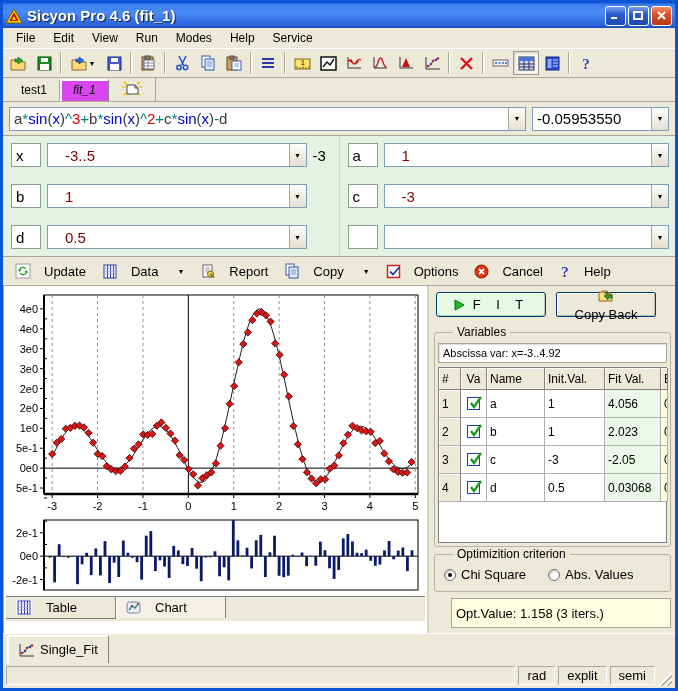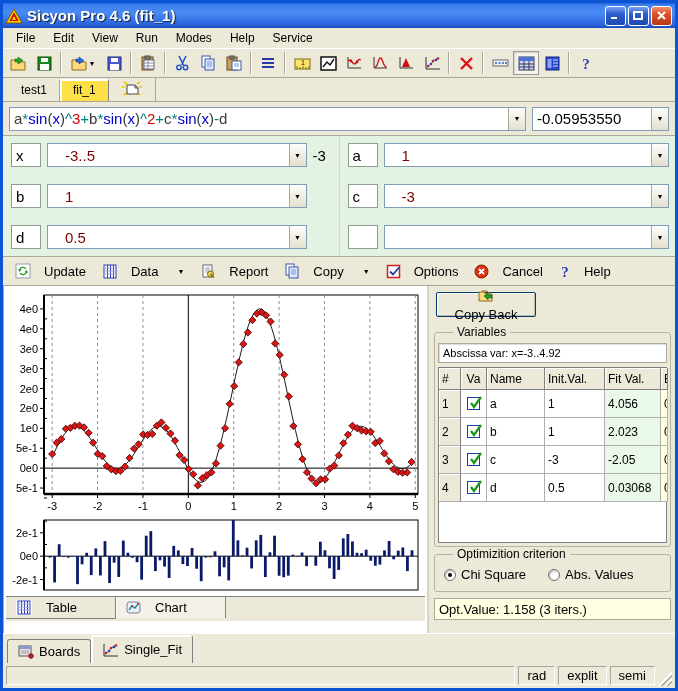--- a/index.html
+++ b/index.html
@@ -37,21 +37,21 @@
   .toolbar2 { height:29px; flex:0 0 29px; display:flex; align-items:center; background:#ece9d8;
     border-bottom:1px solid #aca899; padding:0 6px; gap:2px; }
   .fbtn { display:flex; align-items:center; gap:13px; padding:2px 8px 2px 6px; font-size:13px; }
   .fbtn .dd { margin-left:6px; }
 
   
   .tabrow { height:24px; flex:0 0 24px; display:flex; align-items:flex-end; background:#ece9d8; padding-left:6px;
     border-bottom:1px solid #aca899; }
   .ptab { padding:3px 12px 4px 12px; font-size:12px; border-right:1px solid #aca899; display:flex; align-items:center; gap:4px; }
   .ptab.active { border:1px solid #808080; border-bottom:none; border-top-color:#fff; border-left-color:#fff;
-    background:#fde047; box-shadow:inset 1px 1px 0 #fff; }
+    background:#d946ef; box-shadow:inset 1px 1px 0 #fff;font-style:italic; }
 
   
   .formula-row { height:34px; flex:0 0 34px; display:flex; align-items:center; gap:6px; padding:0 6px;
     background:#ece9d8; border-bottom:1px solid #aca899; }
   .combo { display:flex; align-items:stretch; border:1px solid #7f9db9; background:#fff; height:24px; }
   .combo .val { flex:1; display:flex; align-items:center; padding:0 4px; font-size:15px; overflow:hidden; white-space:nowrap; }
   .combo .arrow { width:17px; background:linear-gradient(180deg,#fdfdfb,#e4e0cf); border-left:1px solid #aca899;
     display:flex; align-items:center; justify-content:center; font-size:7px; }
   .formula-combo { flex:1; }
   .result-combo { width:137px; }
@@ -107,22 +107,22 @@
   .vt-filler { height:40px; background:#fff; }
   .chk { width:13px; height:13px; border:1px solid #1c3ea8; background:#fff; position:relative; }
   .chk svg { position:absolute; left:0px; top:-3px; }
 
   .optgroup .opts { display:flex; align-items:center; gap:22px; padding:2px 4px 6px 6px; font-size:13px; }
   .radio { display:flex; align-items:center; gap:5px; }
   .rdot { width:12px; height:12px; border-radius:50%; border:1px solid #707070; background:#fff; position:relative;
     box-shadow:inset 1px 1px 2px #bbb; }
   .rdot.sel::after { content:""; position:absolute; left:3px; top:3px; width:4px; height:4px; border-radius:50%; background:#000; }
 
-  .optvalue { margin-top:6px; height:22px; border:1px solid #aca899; background:#ffffe1; display:flex;
-    align-items:center; padding-left:4px; font-size:13px; }
+  .optvalue { margin-top:6px; height:30px; border:1px solid #aca899; background:#ffffe1; display:flex;
+    align-items:center; padding-left:4px; font-size:13px;margin-left:17px; }
 
   
   .bottom-tabs { height:30px; flex:0 0 30px; background:#ece9d8; display:flex; align-items:flex-end; padding-left:4px;
     border-top:1px solid #fff; }
   .btab { display:flex; align-items:center; gap:5px; padding:4px 10px; font-size:13px;
     border:1px solid #808080; border-bottom:none; border-radius:3px 3px 0 0; background:#ece9d8; height:24px; }
   .btab.active { height:28px; border-top-color:#fff; border-left-color:#fff; box-shadow:inset 1px 1px 0 #fff; z-index:2; }
 
   .statusbar { height:25px; flex:0 0 25px; background:#ece9d8; display:flex; align-items:center; gap:3px; padding:2px 3px; }
   .spanel { height:19px; border:1px solid; border-color:#aca899 #fff #fff #aca899; display:flex; align-items:center;
@@ -799,20 +799,28 @@
                 <circle cx="12" cy="3" r="1" fill="#cc2222"></circle>
               </svg>
             </span>
             <span>Chart</span>
           </span>
         </div>
     </div>
 
     <div class="fit-panel">
       <div class="fit-buttons">
+        <div class="fit-btn">
+          <span class="icon16">
+              <svg width="12" height="12">
+                <polygon points="2,1 11,6 2,11" fill="#22bb22" stroke="#0a6a0a"></polygon>
+              </svg>
+            </span>
+          <span>F I T</span>
+        </div>
         <div class="copyback-btn">
           <span class="icon16">
               <svg width="16" height="14" viewBox="0 0 16 14">
                 <path d="M1 4h5l1.5 2H14v7H1z" fill="#ffd87c" stroke="#8a6d1e"></path>
                 <path d="M4 3h5l1.5 2H13" fill="none" stroke="#8a6d1e"></path>
                 <path d="M6 8l4-3v2h4v3h-4v2z" fill="#2a9a2a" stroke="#0a5a0a" stroke-width="0.6"></path>
               </svg>
             </span>
           <span>Copy Back</span>
         </div>
@@ -902,31 +910,20 @@
               <span>Abs. Values</span>
             </span>
           </div>
       </div>
 
       <div class="optvalue">Opt.Value: 1.158 (3 iters.)</div>
     </div>
   </div>
 
   <div class="bottom-tabs" id="bottom-tabs">
-      <span class="btab">
-        <span class="icon16">
-          <svg width="16" height="14" viewBox="0 0 16 14">
-            <rect x="1" y="1" width="12" height="10" fill="#e8e4d8" stroke="#556"></rect>
-            <rect x="1" y="1" width="12" height="3" fill="#8a9ac8"></rect>
-            <path d="M3 6h8M3 8h8" stroke="#99a"></path>
-            <circle cx="13" cy="11" r="2.2" fill="#cc2222" stroke="#701"></circle>
-          </svg>
-        </span>
-        <span>Boards</span>
-      </span>
       <span class="btab active">
         <span class="icon16">
           <svg width="17" height="16" viewBox="0 0 17 16">
             <path d="M2 14V2M2 14h14" stroke="#333"></path>
             <path d="M3 12C6 12 9 4 15 3" fill="none" stroke="#555"></path>
             <circle cx="4" cy="11" r="1.3" fill="#cc2222"></circle>
             <circle cx="7" cy="9" r="1.3" fill="#2244cc"></circle>
             <circle cx="9" cy="6" r="1.3" fill="#cc2222"></circle>
             <circle cx="12" cy="5" r="1.3" fill="#2244cc"></circle>
             <circle cx="14" cy="3.5" r="1.3" fill="#cc2222"></circle>

